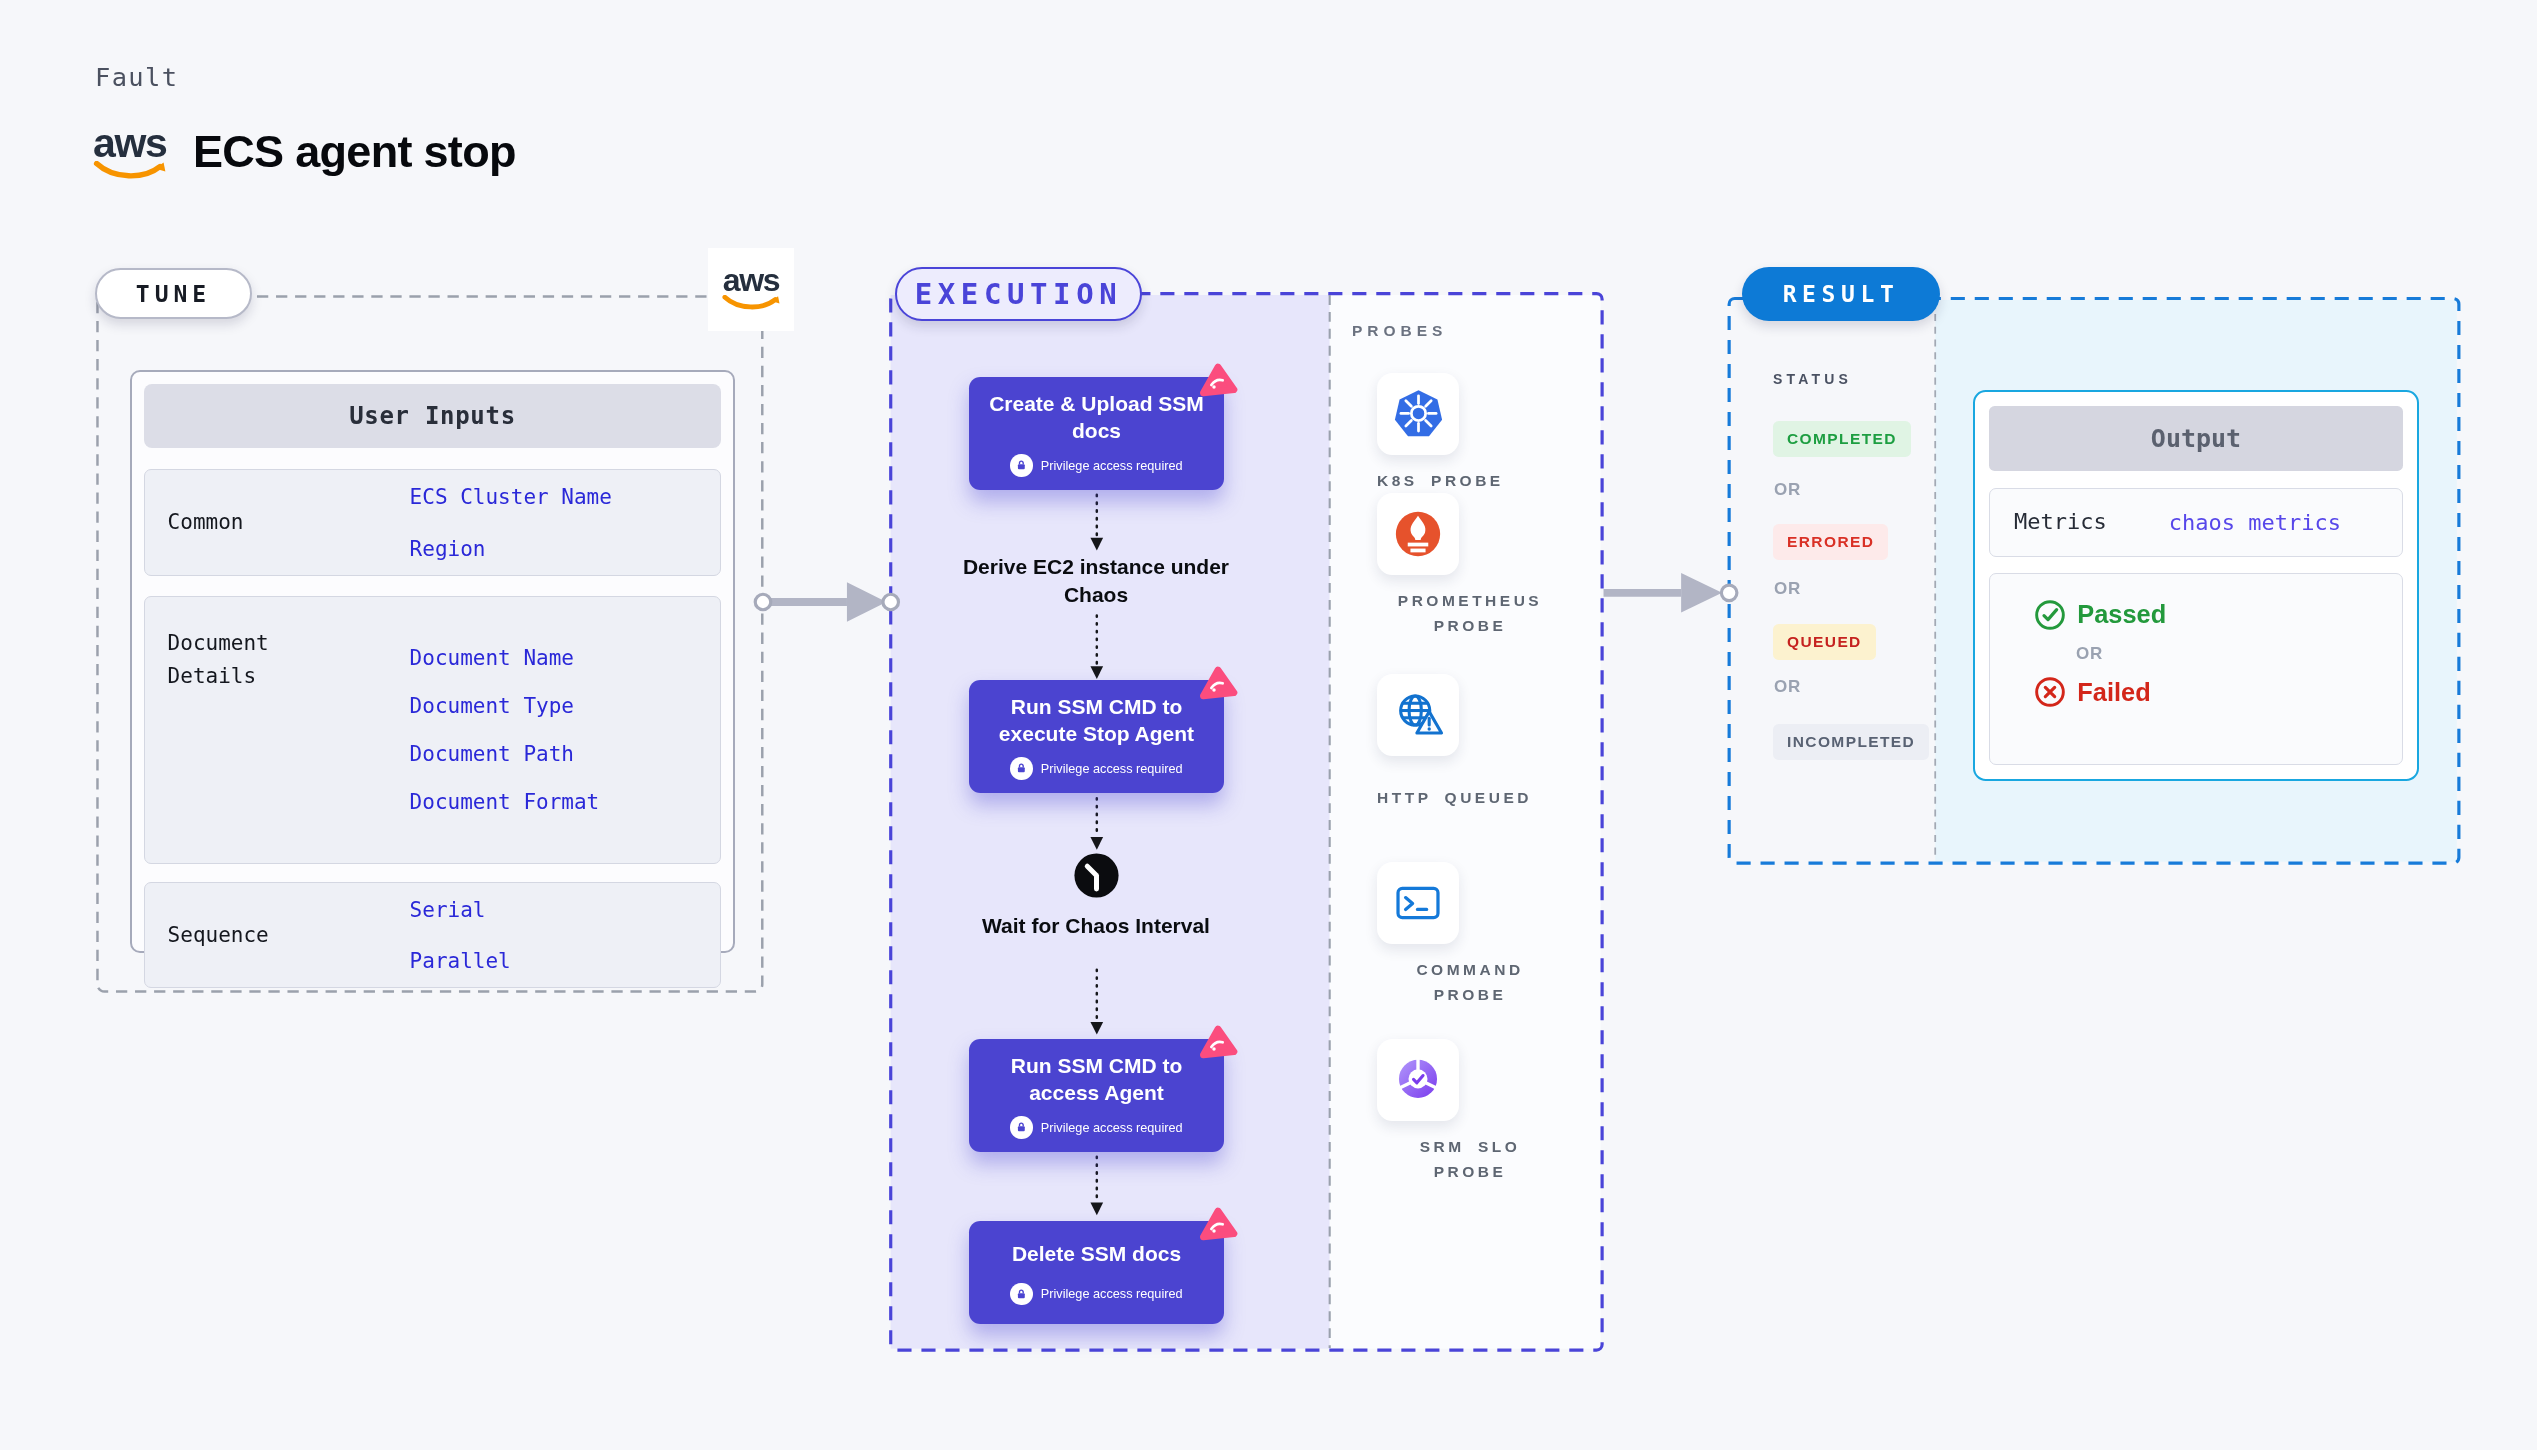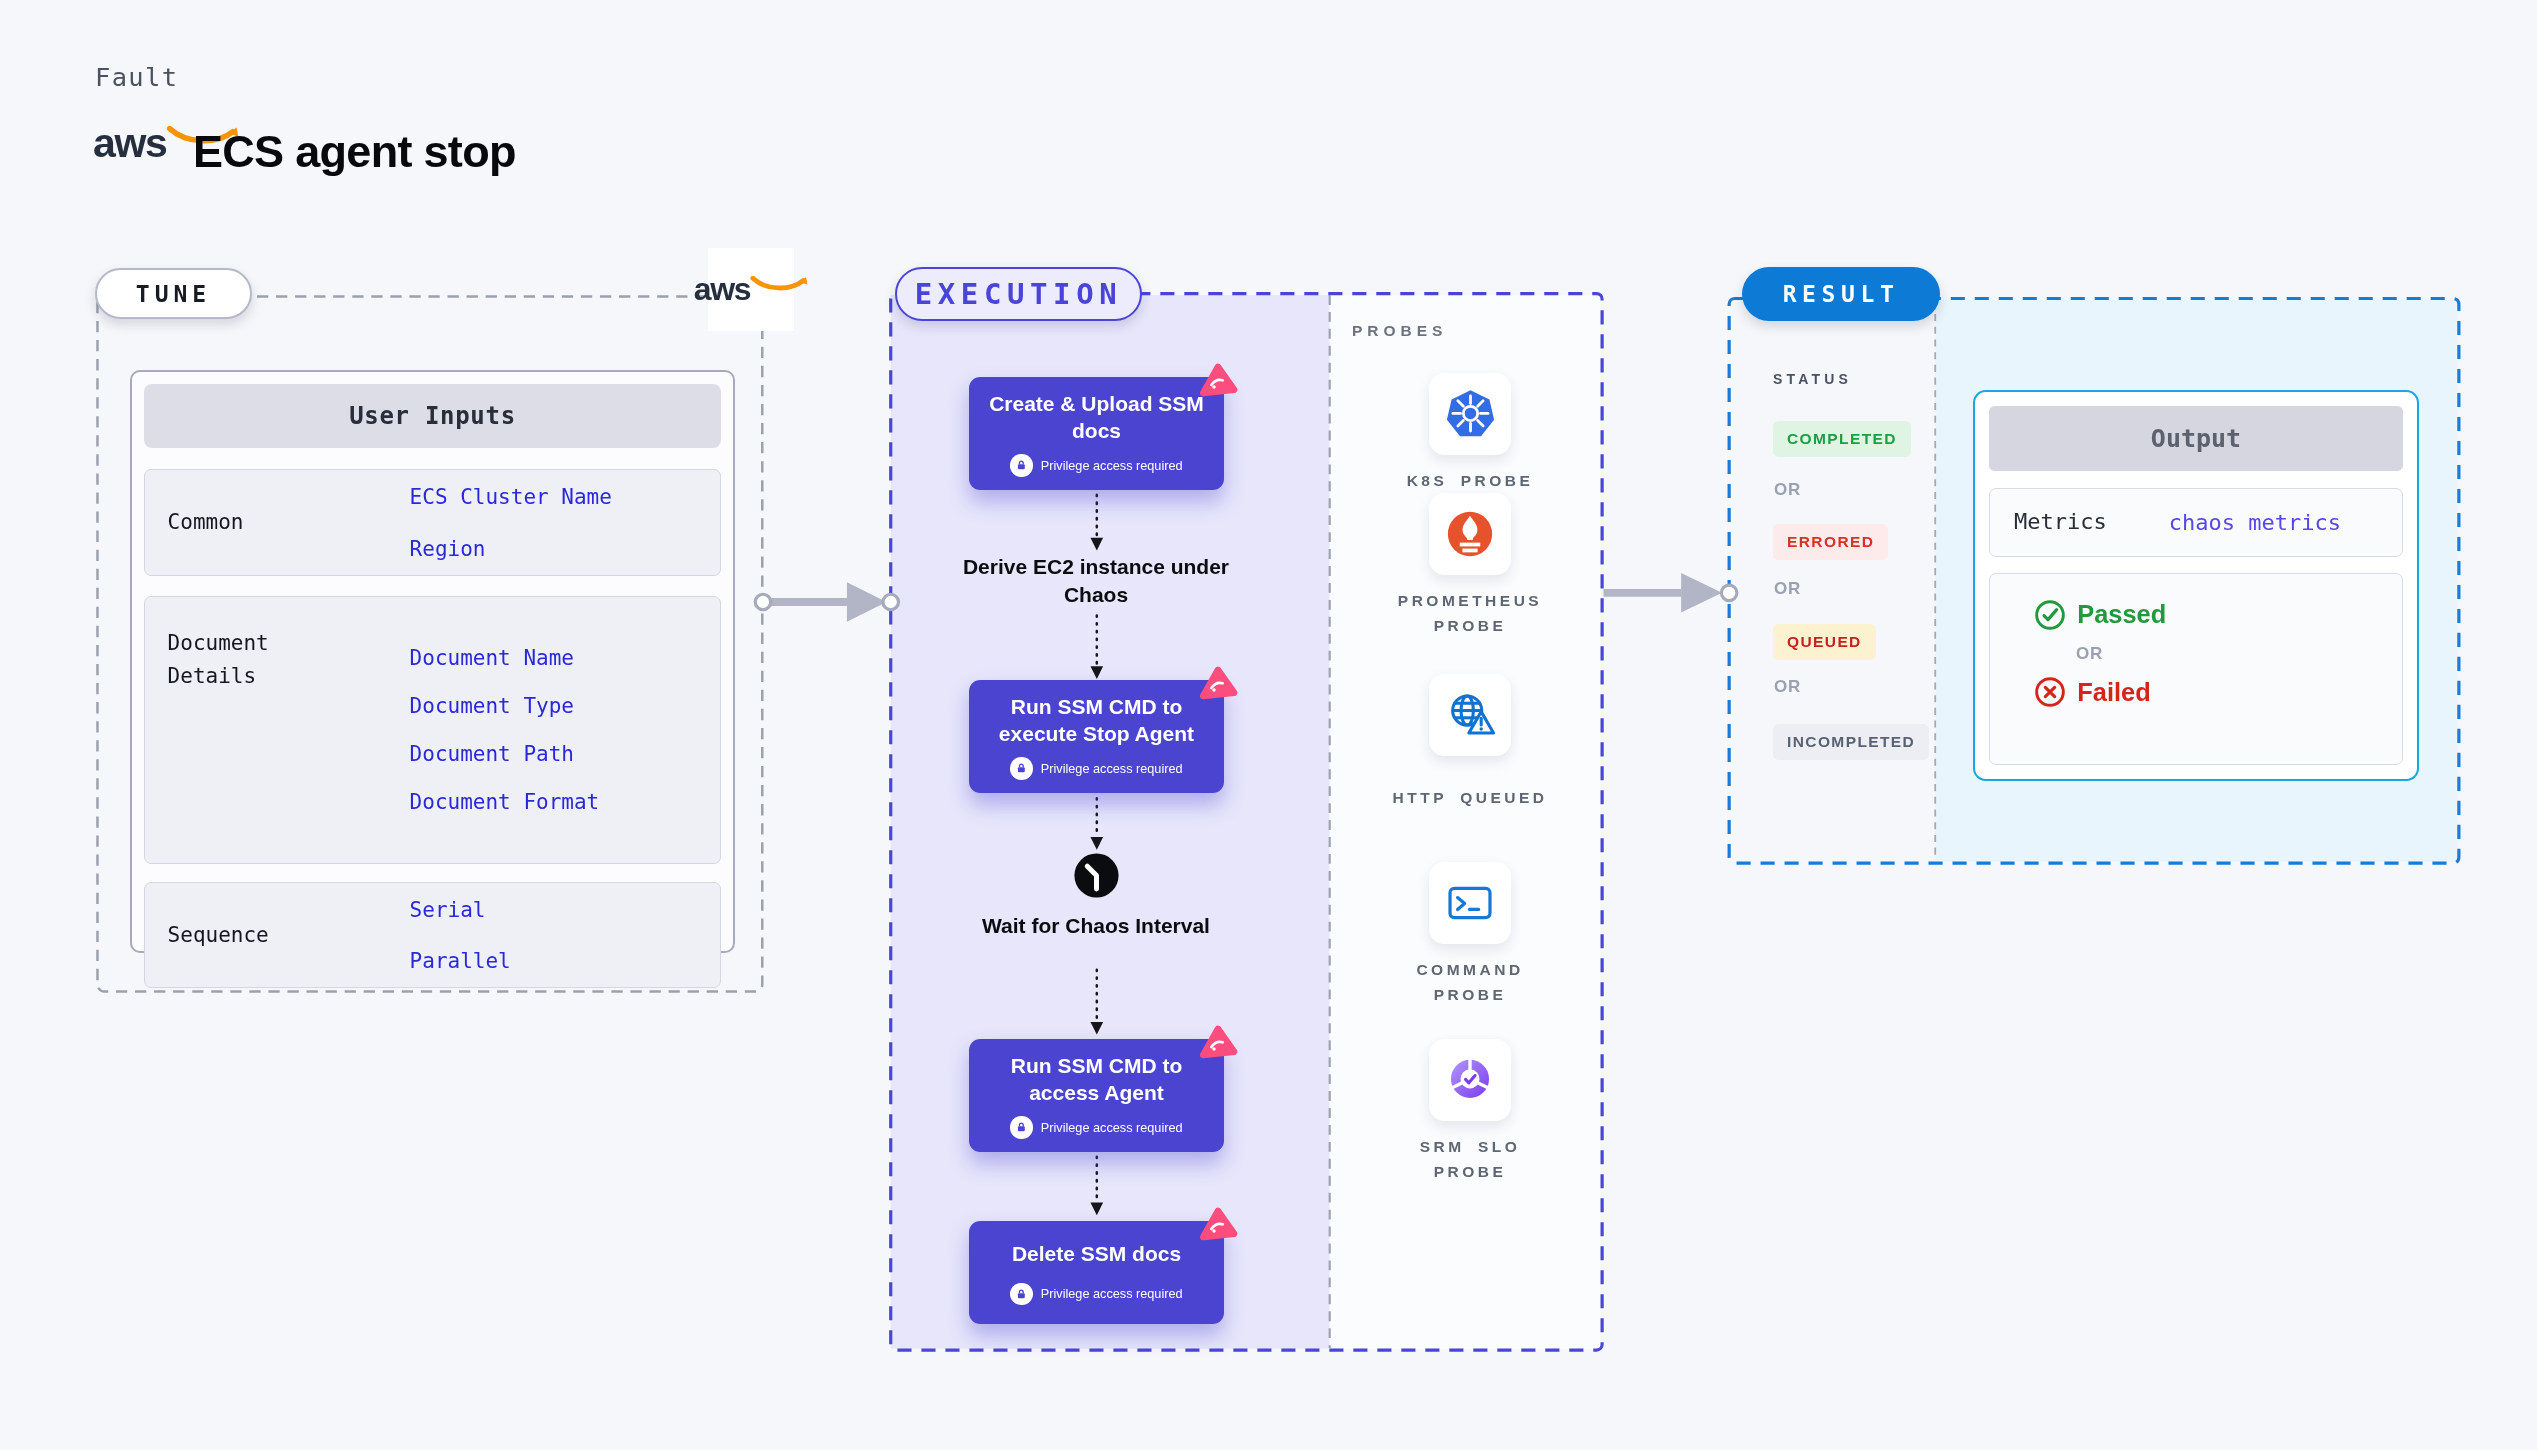--- a/index.html
+++ b/index.html
@@ -4,21 +4,21 @@
 <style>
   html,body{margin:0;padding:0;background:#f6f7fa;}
   #canvas{position:relative;width:2538px;height:1451px;background:#f6f7fa;overflow:hidden;
           font-family:"DejaVu Sans Mono",monospace;}
   .sans{font-family:"Liberation Sans","DejaVu Sans",sans-serif;}
 
   
   #fault-kicker{position:absolute;left:95px;top:62px;font-size:25.4px;color:#4b5160;letter-spacing:1.4px;}
   #page-title{position:absolute;left:193px;top:126px;font-size:45px;font-weight:bold;color:#07090d;
               font-family:"Liberation Sans","DejaVu Sans",sans-serif;letter-spacing:-0.7px;}
-  .aws-logo{display:flex;}
+  .aws-logo{display:flex;flex-direction:column;align-items:center;}
   .aws-word{font-family:"Liberation Sans","DejaVu Sans",sans-serif;font-weight:bold;color:#252f3e;
             letter-spacing:-1.4px;line-height:0.85;}
   #aws-logo-main{position:absolute;left:93px;top:126px;}
   #aws-logo-main .aws-word{font-size:41px;}
   #tune-aws-patch{position:absolute;left:708px;top:248px;width:86px;height:83px;background:#ffffff;
                   display:flex;align-items:center;justify-content:center;z-index:3;}
   #tune-aws-patch .aws-word{font-size:32px;}
 
   
   .pill{position:absolute;display:flex;align-items:center;justify-content:center;border-radius:42px;
@@ -69,21 +69,21 @@
   .step-text{position:absolute;left:955px;width:282px;text-align:center;font-weight:bold;color:#0a0c10;
              font-size:21px;line-height:1.35;z-index:2;font-family:"Liberation Sans","DejaVu Sans",sans-serif;}
   #text-derive{top:553px;}
   #text-wait{top:912px;}
   #clock-icon{position:absolute;left:1073px;top:852px;width:47px;height:47px;z-index:2;}
 
   
   #probes-heading{position:absolute;left:1352px;top:322px;font-size:15.5px;font-weight:bold;
                   letter-spacing:5px;color:#6b7280;z-index:2;}
   .probe-item{position:absolute;left:1377px;width:186px;display:flex;flex-direction:column;
-              align-items:center;z-index:2;}
+              align-items:flex-start;z-index:2;}
   .probe-card{width:82px;height:82px;background:#ffffff;border-radius:15.5px;
               box-shadow:0 5.6px 12.7px rgba(25,35,80,.10);display:flex;align-items:center;justify-content:center;}
   .probe-label{margin-top:14px;font-weight:bold;font-size:15.5px;letter-spacing:3.5px;word-spacing:5.6px;
                color:#5e6672;text-align:center;line-height:1.6;}
   #probe-k8s{top:373px;}
   #probe-prom{top:493px;}
   #probe-http{top:674px;}
   #probe-http .probe-label{margin-top:30px;}
   #probe-cmd{top:862px;}
   #probe-srm{top:1039px;}

